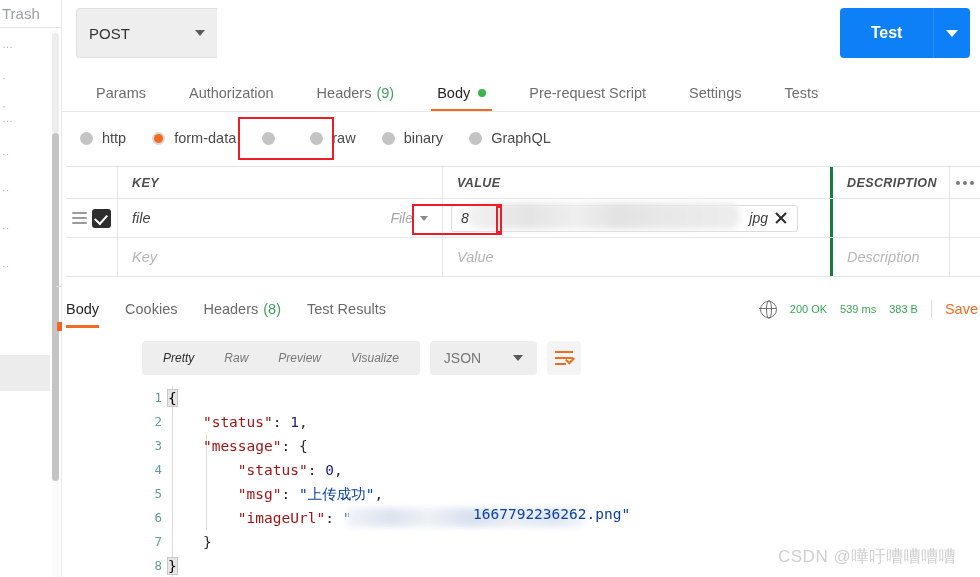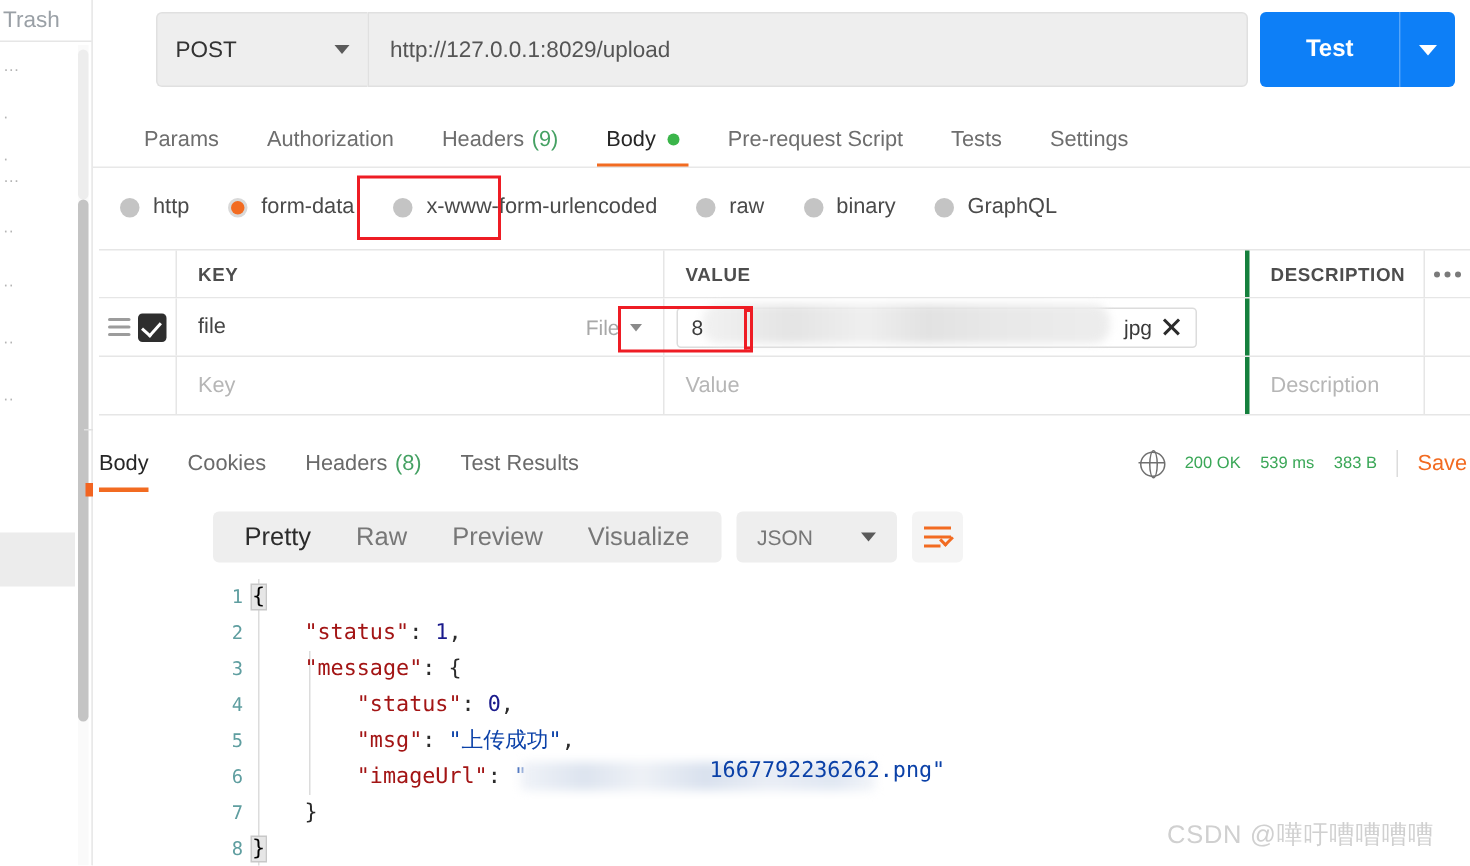--- a/index.html
+++ b/index.html
@@ -53,21 +53,21 @@
     position: absolute; left: 57px; top: 322px; width: 5px; height: 9px; background: #f26522;
   }
   .edge-sep {
     position: absolute; left: 56px; top: 286px; width: 6px; height: 1px; background: #e0e0e0;
   }
 
   
   .main { position: absolute; left: 62px; top: 0; right: 0; bottom: 0; background: #fff; }
 
   
-  .urlbar { position: absolute; left: 14px; top: 8px; height: 50px; display: flex; align-items: stretch; margin-left: 28px; }
+  .urlbar { position: absolute; left: 14px; top: 8px; height: 50px; display: flex; align-items: stretch; }
   .method-box {
     width: 141px; background: #eeeeee; border: 1px solid #e0e0e0; border-right: none;
     border-radius: 4px 0 0 4px; display: flex; align-items: center;
     padding: 0 12px; justify-content: space-between;
   }
   .method-label { font-size: 15px; color: #333; }
   .caret {
     width: 0; height: 0; border-left: 5px solid transparent; border-right: 5px solid transparent;
     border-top: 6px solid #5a5a5a;
   }
@@ -92,21 +92,21 @@
     border: none; cursor: pointer;
   }
   .send-caret {
     width: 0; height: 0; border-left: 6px solid transparent; border-right: 6px solid transparent;
     border-top: 7px solid #fff;
   }
 
   
   .req-tabs {
     position: absolute; left: 0; top: 74px; width: 918px; height: 38px;
-    display: flex; align-items: center; padding-left: 18px; gap: 0px;
+    display: flex; align-items: center; padding-left: 18px; gap: 11px;
   }
   .rtab {
     font-size: 14.5px; color: #6e6e6e; padding: 0 16px; height: 38px;
     display: flex; align-items: center; cursor: pointer; position: relative; white-space: nowrap;
   }
   .rtab.active { color: #262626; }
   .rtab.active::after {
     content: ""; position: absolute; left: 10px; right: 10px; bottom: 0; height: 3px; background: #f26b21;
   }
   .rtab .count { color: #45a163; margin-left: 5px; }
@@ -232,21 +232,21 @@
   }
   .stat { font-size: 11px; color: #3aa757; }
   .stat-sep { width: 1px; height: 18px; background: #dcdcdc; }
   .save-link { font-size: 14.5px; color: #f26b21; cursor: pointer; }
 
   
   .fmt-bar { position: absolute; left: 80px; top: 341px; display: flex; align-items: center; gap: 10px; }
   .fmt-group {
     background: #eeeeee; border-radius: 4px; height: 34px; display: flex; align-items: center; padding: 0 6px;
   }
-  .fmt-item { font-size: 17px; color: #777; padding: 0 15px; cursor: pointer; }
+  .fmt-item { font-size: 12px; color: #777; padding: 0 15px; cursor: pointer; font-style: italic; }
   .fmt-item.active { color: #2b2b2b; }
   .fmt-json {
     background: #eeeeee; border-radius: 4px; height: 34px; display: flex; align-items: center;
     gap: 32px; padding: 0 14px; cursor: pointer;
   }
   .fmt-json span { font-size: 14px; color: #777; }
   .fmt-wrap-btn {
     background: #f4f4f4; border-radius: 4px; height: 34px; width: 34px;
     display: flex; align-items: center; justify-content: center; cursor: pointer;
   }
@@ -326,23 +326,20 @@
   <div class="edge-sep"></div>
   <div class="edge-tick"></div>
 
   <div class="main">
 
     <div class="urlbar">
       <div class="method-box">
         <span class="method-label">POST</span>
         <span class="caret"></span>
       </div>
-      <div class="url-box">
-        <span class="url-text">http://127.0.0.1:8029/upload</span>
-      </div>
     </div>
 
     <div class="send-wrap">
       <button class="send-btn">Test</button>
       <div class="send-div"></div>
       <button class="send-caret-btn">
         <span class="send-caret"></span>
       </button>
     </div>
 
@@ -358,58 +355,57 @@
         <span class="count">(9)</span>
       </div>
       <div class="rtab active">
         <span>Body</span>
         <span class="green-dot"></span>
       </div>
       <div class="rtab">
         <span>Pre-request Script</span>
       </div>
       <div class="rtab">
+        <span>Settings</span>
+      </div>
+      <div class="rtab">
         <span>Tests</span>
-      </div>
-      <div class="rtab">
-        <span>Settings</span>
       </div>
     </div>
 
     <div class="tabs-underline"></div>
 
     <div class="radios">
       <div class="radio-item">
         <span class="radio-dot"></span>
         <span class="radio-label">http</span>
       </div>
       <div class="radio-item">
         <span class="radio-dot sel"></span>
         <span class="radio-label">form-data</span>
       </div>
       <div class="radio-item">
         <span class="radio-dot"></span>
-        <span class="radio-label">x-www-form-urlencoded</span>
       </div>
       <div class="radio-item">
         <span class="radio-dot"></span>
         <span class="radio-label">raw</span>
       </div>
       <div class="radio-item">
         <span class="radio-dot"></span>
         <span class="radio-label">binary</span>
       </div>
       <div class="radio-item">
         <span class="radio-dot"></span>
         <span class="radio-label">GraphQL</span>
       </div>
     </div>
     <div class="annot-formdata"></div>
 
-    <div class="kv-table" style="left:4px;">
+    <div class="kv-table" style="left:4px;font-style:italic;">
       <div class="kv-head">
         <div class="c-check"></div>
         <div class="c-key">
           <span class="th">KEY</span>
         </div>
         <div class="c-val" style="padding-left:14px">
           <span class="th">VALUE</span>
         </div>
         <div class="c-desc">
           <span class="th">DESCRIPTION</span>

